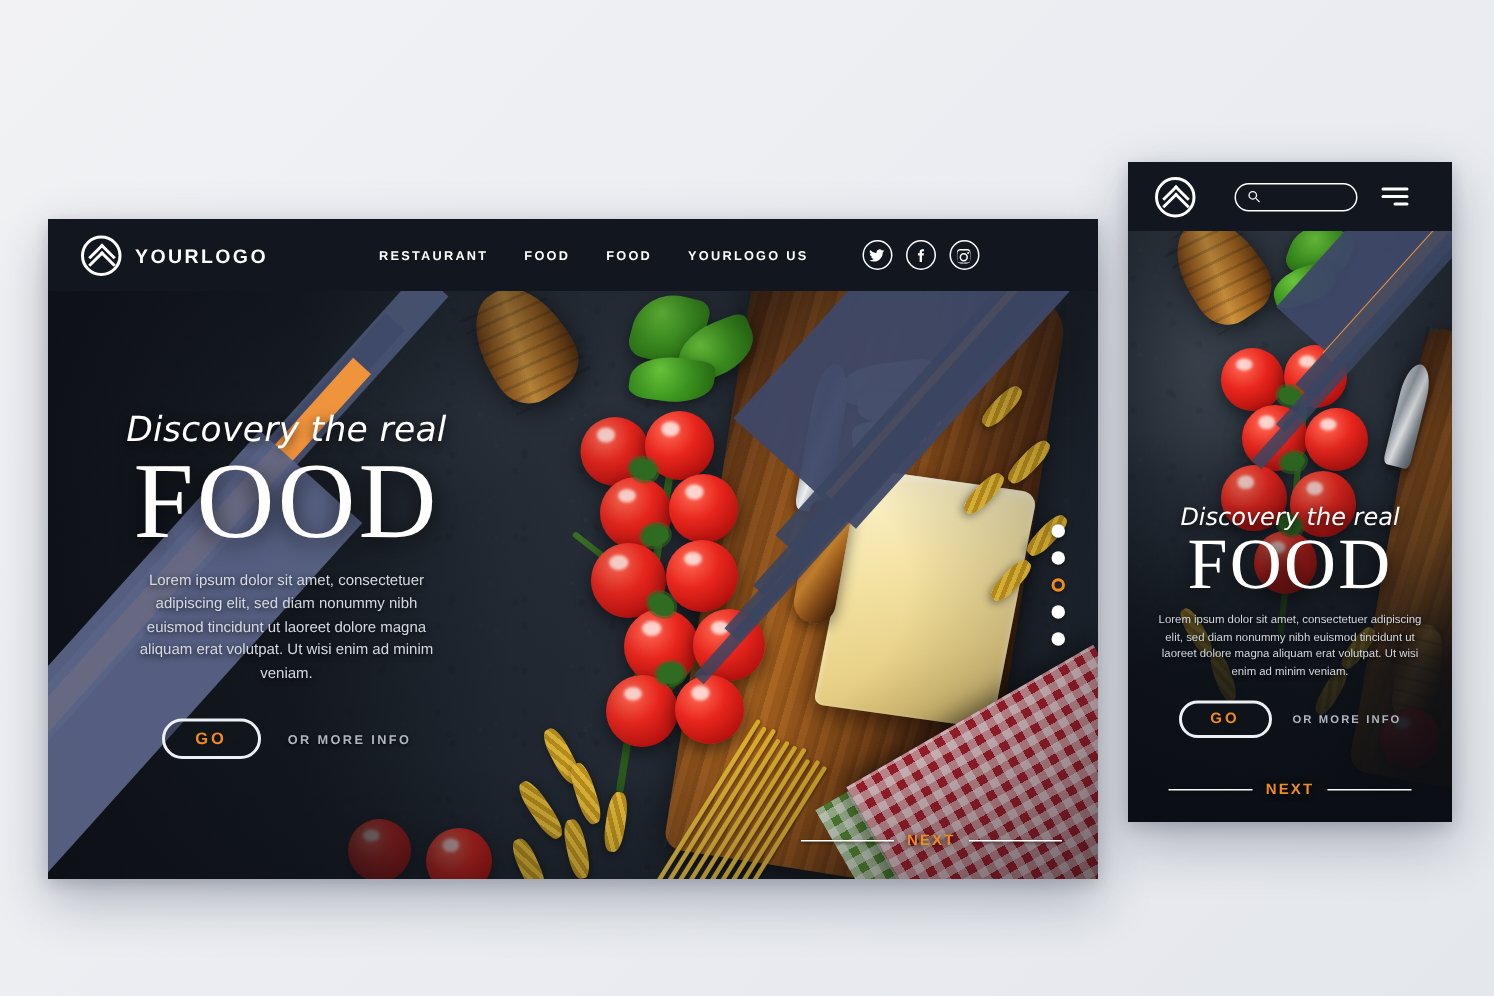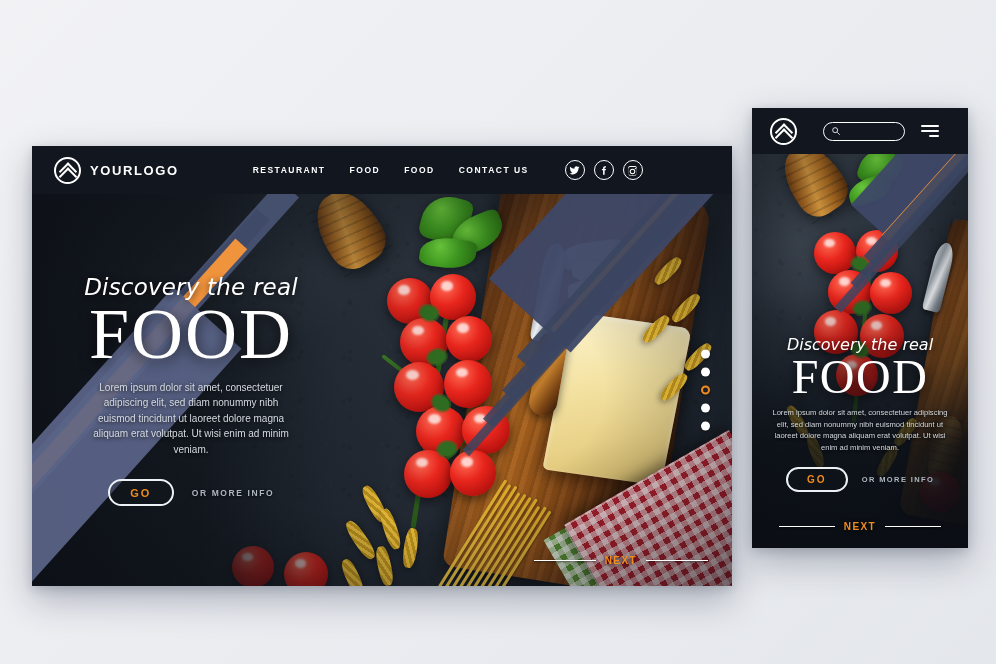--- a/index.html
+++ b/index.html
@@ -306,21 +306,21 @@
   <div class="navbar">
     <div class="brand">
       <span class="logo-mark"></span>
       <span class="brand-name">YOURLOGO</span>
     </div>
 
     <nav class="nav-links">
       <a href="#">RESTAURANT</a>
       <a href="#">FOOD</a>
       <a href="#">FOOD</a>
-      <a href="#">CONTACT US</a>
+      <a href="#">YOURLOGO US</a>
     </nav>
 
     <div class="socials">
       <span class="social">
         <svg viewBox="0 0 24 24">
             <path d="M23 4.9a9 9 0 0 1-2.6.7 4.5 4.5 0 0 0 2-2.5 9 9 0 0 1-2.9 1.1 4.5 4.5 0 0 0-7.7 4.1A12.8 12.8 0 0 1 2.5 3.6a4.5 4.5 0 0 0 1.4 6 4.4 4.4 0 0 1-2-.6 4.5 4.5 0 0 0 3.6 4.4 4.5 4.5 0 0 1-2 .1 4.5 4.5 0 0 0 4.2 3.1A9 9 0 0 1 1 18.5a12.7 12.7 0 0 0 6.9 2c8.3 0 12.8-6.9 12.8-12.8v-.6A9 9 0 0 0 23 4.9z"></path>
           </svg>
       </span>
       <span class="social">
         <svg viewBox="0 0 24 24">

